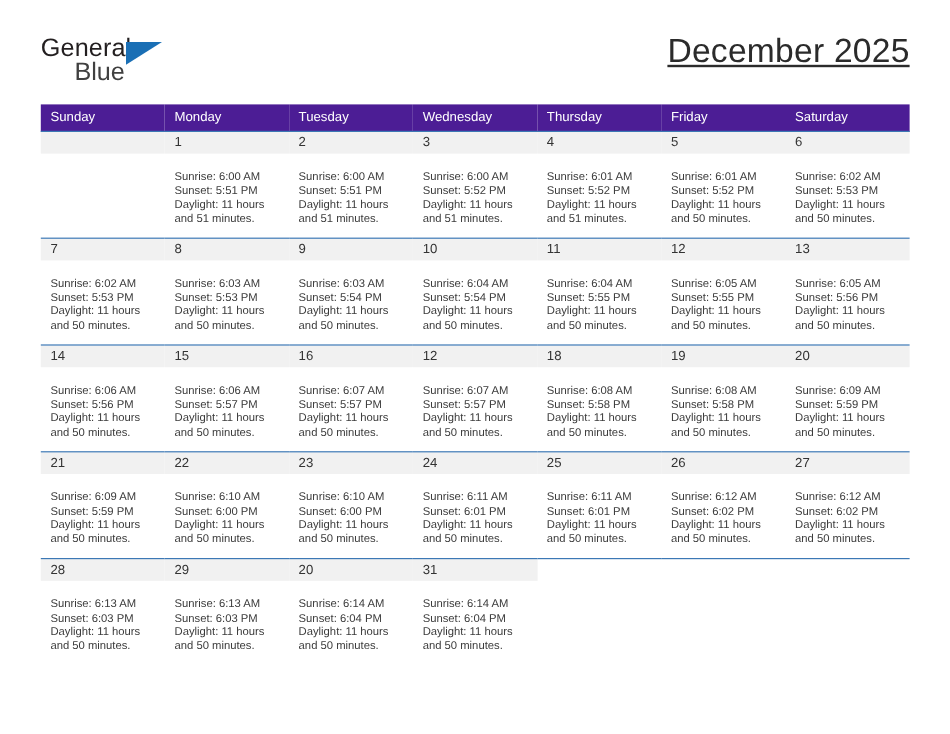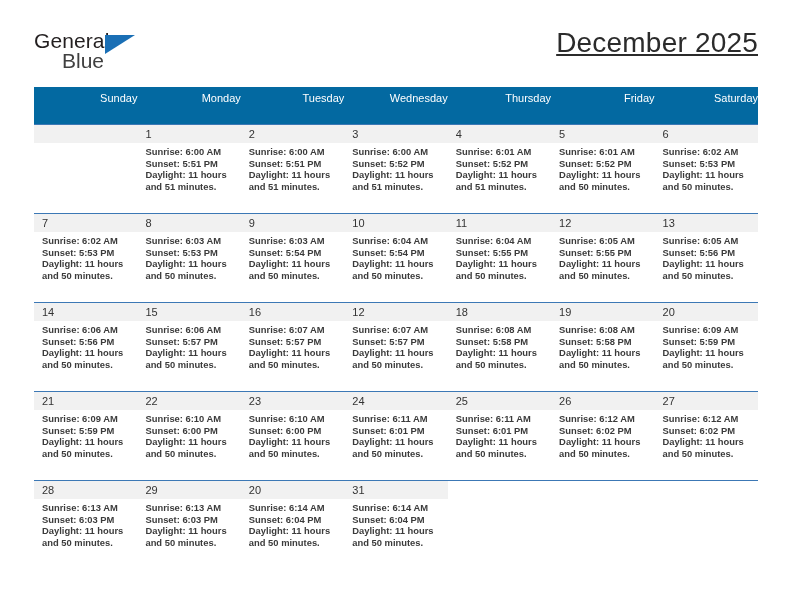--- a/index.html
+++ b/index.html
@@ -59,26 +59,26 @@
   }
 
   
   .calendar {
     margin: 11px 34px 0 34px;
     width: 724px;
     border-collapse: collapse;
     table-layout: fixed;
   }
   .calendar th {
-    background: #0369a1;
+    background: #4c1d95;
     color: #ffffff;
     font-size: 11px;
     font-weight: normal;
-    text-align: right;
-    padding: 5px 0 20px 8px;
+    text-align: left;
+    padding: 5px 0 5px 8px;
     height: 21px;
     border: none;
   }
   .week-row > td {
     vertical-align: top;
     padding: 0;
     border-top: 1px solid #3c78b5;
     height: 89px;
   }
   .week-row.last > td { height: 90px; }
@@ -87,25 +87,24 @@
     background: #f1f1f1;
     font-size: 11px;
     color: #333333;
     padding: 3px 0 3px 8px;
     height: 18px;
     line-height: 12px;
   }
   .cell-empty .daynum-band { background: #f1f1f1; }
   .cell-blank .daynum-band { background: transparent; }
   .info {
-    padding: 3px 8px 0 8px;
+    padding: 13px 8px 0 8px;
     font-size: 9.4px;
     line-height: 11.6px;
     color: #3b3b3b;
-    font-weight: bold;
   }
   .info div { white-space: nowrap; }
 </style>
 </head>
 <body>
 
 <div class="page">
 
   <div class="top-bar">
 

